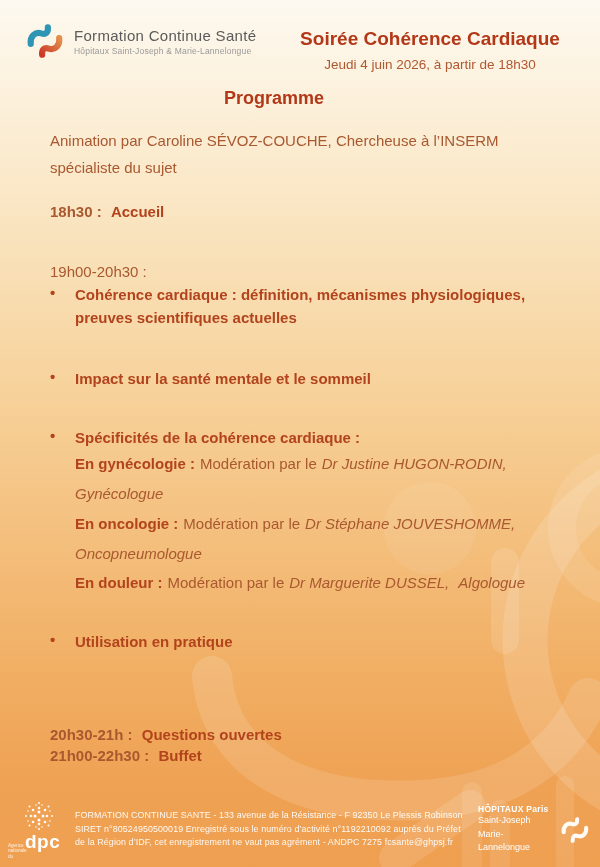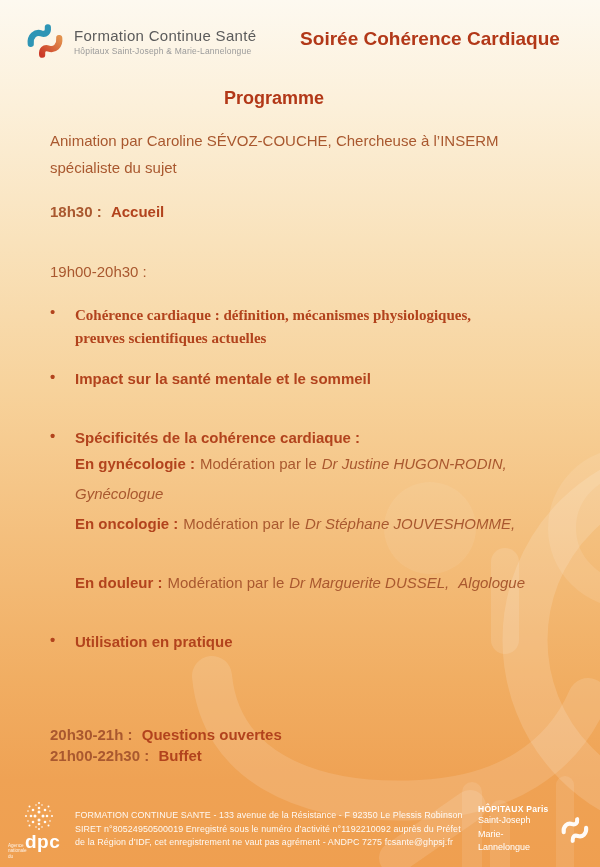--- a/index.html
+++ b/index.html
@@ -30,21 +30,21 @@
   .time-row{left:50px;}
   .time-row .t{margin-right:5px;font-weight:bold;}
   .time-row .lbl{font-weight:bold;color:#b2431d;}
   .row-accueil{top:203px;} .row-session{top:263px;}
   .row-questions{top:726px;} .row-buffet{top:747px;}
 
   .bullet{left:50px;display:flex;width:500px;}
   .b-dot{width:25px;flex:0 0 25px;color:#b2431d;font-weight:bold;}
   .b-dot::before{content:"•";}
   .b-text{font-weight:bold;color:#b2431d;line-height:22.5px;white-space:pre-line;width:475px;}
-  .bullet-1{top:304px;font-family:Liberation Serif, serif;} .bullet-2{top:368px;} .bullet-3{top:427px;} .bullet-4{top:631px;}
+  .bullet-1{top:284px;} .bullet-2{top:368px;} .bullet-3{top:427px;} .bullet-4{top:631px;}
 
   .sp-line{left:75px;width:500px;font-size:15px;color:#a9582f;}
   .sp-field{font-weight:bold;color:#b2431d;margin-right:5px;}
   .sp-mod{margin-right:5px;}
   .sp-doc{font-style:italic;}
   .sp-role-inline{font-style:italic;margin-left:9px;}
   .sp-role{font-style:italic;}
   .line-gyn{top:455px;} .line-gyn-role{top:485px;}
   .line-onc{top:515px;} .line-onc-role{top:545px;}
   .line-dou{top:574px;}
@@ -96,20 +96,21 @@
       </g>
     </svg>
     <div class="brand-text">
       <div class="brand-title">Formation Continue Santé</div>
       <div class="brand-sub">Hôpitaux Saint-Joseph &amp; Marie-Lannelongue</div>
     </div>
   </div>
 
   <div class="layer event">
     <h1 class="event-title">Soirée Cohérence Cardiaque</h1>
+    <div class="event-date">Jeudi 4 juin 2026, à partir de 18h30</div>
   </div>
 
   <div class="layer prog-heading">Programme</div>
 
   <div class="layer bodytext intro">Animation par Caroline SÉVOZ-COUCHE, Chercheuse à l’INSERM
 spécialiste du sujet</div>
 
   <div class="layer bodytext time-row row-accueil">
     <span class="t">18h30 :</span>
     <span class="lbl">Accueil</span>
@@ -135,20 +136,23 @@
 
   <div class="layer sp-line line-gyn">
     <span class="sp-field">En gynécologie :</span><span class="sp-mod">Modération par le</span><span class="sp-doc">Dr Justine HUGON-RODIN,</span>
   </div>
   <div class="layer sp-line line-gyn-role">
     <span class="sp-role">Gynécologue</span>
   </div>
 
   <div class="layer sp-line line-onc">
     <span class="sp-field">En oncologie :</span><span class="sp-mod">Modération par le</span><span class="sp-doc">Dr Stéphane JOUVESHOMME,</span>
+  </div>
+  <div class="layer sp-line line-onc-role">
+    <span class="sp-role">Oncopneumologue</span>
   </div>
 
   <div class="layer sp-line line-dou">
     <span class="sp-field">En douleur :</span><span class="sp-mod">Modération par le</span><span class="sp-doc">Dr Marguerite DUSSEL,</span><span class="sp-role-inline">Algologue</span>
   </div>
 
   <div class="layer bullet bullet-4">
     <span class="b-dot bodytext"></span>
     <span class="b-text bodytext">Utilisation en pratique</span>
   </div>

